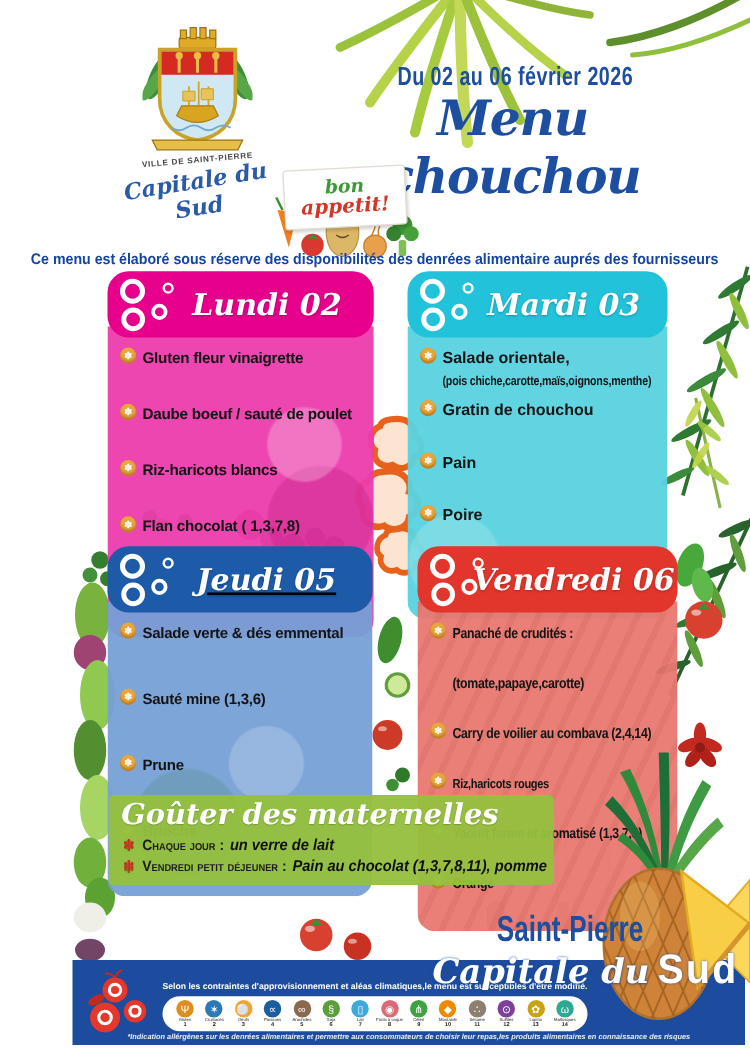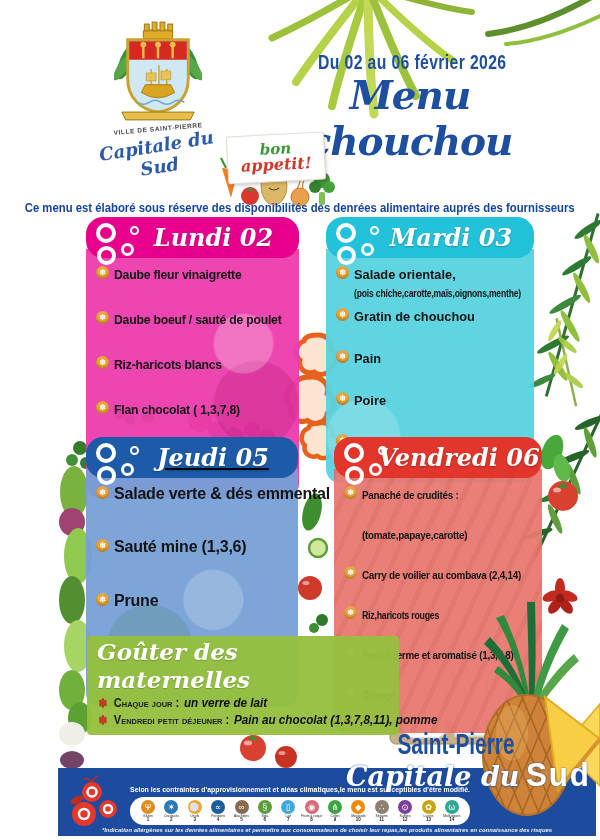--- a/index.html
+++ b/index.html
@@ -37,21 +37,21 @@
   #badge .veggies{position:absolute;left:0;bottom:0;z-index:1;}
   #badge .card{position:absolute;left:13px;top:0;width:98px;height:48px;background:#fff;
       border:1px solid #E0DCD2;border-radius:3px;transform:rotate(-3deg);
       box-shadow:1px 2px 3px rgba(0,0,0,.18);z-index:2;display:flex;flex-direction:column;
       align-items:center;justify-content:center;line-height:1.02;}
   #badge .l1{color:#3A9B35;font-size:15px;}
   #badge .l2{color:#D2382A;font-size:16px;}
 
   
   .card{position:absolute;z-index:2;}
-  .card-header{position:relative;height:41px;border-radius:17px;z-index:2;display:flex;
+  .card-header{position:relative;height:53px;border-radius:17px;z-index:2;display:flex;
       align-items:center;justify-content:center;padding-left:42px;}
   .card-header .day-name{color:#fff;font-size:24px;text-shadow:0 1px 2px rgba(0,0,0,.25);}
   .bubbles{position:absolute;left:8px;top:5px;width:52px;height:42px;}
   .ring{position:absolute;border-radius:50%;border:3px solid #fff;}
   .r1{width:20px;height:20px;left:2px;top:1px;border-width:4px;}
   .r2{width:9px;height:9px;left:36px;top:4px;border-width:2.5px;}
   .r3{width:13px;height:13px;left:27px;top:21px;border-width:3px;}
   .r4{width:19px;height:19px;left:3px;top:24px;border-width:4px;}
   .card-body{position:relative;margin-top:-9px;border-radius:0 0 14px 14px;z-index:1;
       padding:16px 4px 8px 10px;}
@@ -67,33 +67,33 @@
   .d0{left:86px;top:217px;width:213px;}
   .d1{left:326px;top:217px;width:208px;}
   .d2{left:86px;top:437px;width:212px;}
   .d3{left:334px;top:437px;width:208px;}
   .d0 .card-body{min-height:147px;}
   .d1 .card-body{min-height:147px;}
   .d2 .card-body{min-height:140px;}
   .d3 .card-body{min-height:152px;}
   .d0 .item{margin-bottom:9px;}   .d0 .item-main{font-size:12.2px;letter-spacing:-.2px;}
   .d1 .item{margin-bottom:6px;}
-  .d2 .item{margin-bottom:17px;}  .d2 .item-main{font-size:16px;letter-spacing:-.2px;}
+  .d2 .item{margin-bottom:17px;}  .d2 .item-main{font-size:12px;letter-spacing:-.2px;}
   .d3 .item{margin-bottom:4px;}
   .d3 .item-main{font-size:11.6px;letter-spacing:-.3px;display:inline-block;
       transform:scaleX(.85);transform-origin:0 50%;}
   .d3 .sm .item-main{font-size:10.4px;}
   
   .d0 .card-body{background-image:radial-gradient(circle at 74% 38%,rgba(255,255,255,.25) 13%,rgba(255,255,255,0) 14%),radial-gradient(circle at 80% 62%,rgba(160,0,95,.2) 18%,rgba(0,0,0,0) 19%);}
   .d1 .card-body{background-image:radial-gradient(circle at 18% 80%,rgba(255,255,255,.18) 14%,rgba(255,255,255,0) 15%);}
   .d2 .card-body{background-image:radial-gradient(circle at 60% 55%,rgba(255,255,255,.2) 16%,rgba(255,255,255,0) 17%),radial-gradient(circle at 30% 75%,rgba(40,110,40,.15) 18%,rgba(0,0,0,0) 19%);}
   .d3 .card-body{background-image:repeating-linear-gradient(115deg,rgba(150,30,20,.08) 0 5px,rgba(0,0,0,0) 5px 18px);}
 
   
-  #snack{left:87px;top:636px;width:312px;min-height:70px;z-index:2;border-radius:4px;
+  #snack{left:87px;top:636px;width:356px;min-height:70px;z-index:2;border-radius:4px;
       padding:2px 8px 8px 10px;}
   #snack .title{color:#fff;font-size:23px;line-height:1.2;text-shadow:0 1px 1px rgba(0,0,0,.2);}
   .snack-line{display:flex;gap:5px;align-items:baseline;margin-top:3px;white-space:nowrap;
       transform:scaleX(.93);transform-origin:0 50%;}
   .snack-bullet{color:#CE2F1D;font-size:12px;flex:0 0 13px;text-align:center;
       text-shadow:0 1px 0 rgba(120,20,10,.5);}
   .snack-label{font-variant:small-caps;font-weight:bold;font-size:12px;color:#1c1c1c;}
   .snack-text{font-style:italic;font-weight:bold;font-size:12.6px;color:#101010;
       font-family:"Liberation Sans",sans-serif;}
 
@@ -336,21 +336,21 @@
           <span class="ring r2"></span>
           <span class="ring r3"></span>
           <span class="ring r4"></span>
       </div>
       <span class="day-name script">Lundi 02</span>
     </div>
     <div class="card-body" style="background-color: rgba(236, 60, 172, 0.95);">
 
         <div class="item">
           <span class="bullet">✽</span>
-          <span class="item-text"><span class="item-main">Daube fleur vinaigrette</span><br>
+          <span class="item-text"><span class="item-main">Gluten fleur vinaigrette</span><br>
           <span class="item-sub"></span></span>
         </div>
 
         <div class="item">
           <span class="bullet">✽</span>
           <span class="item-text"><span class="item-main">Daube boeuf / sauté de poulet</span><br>
           <span class="item-sub"></span></span>
         </div>
 
         <div class="item">

